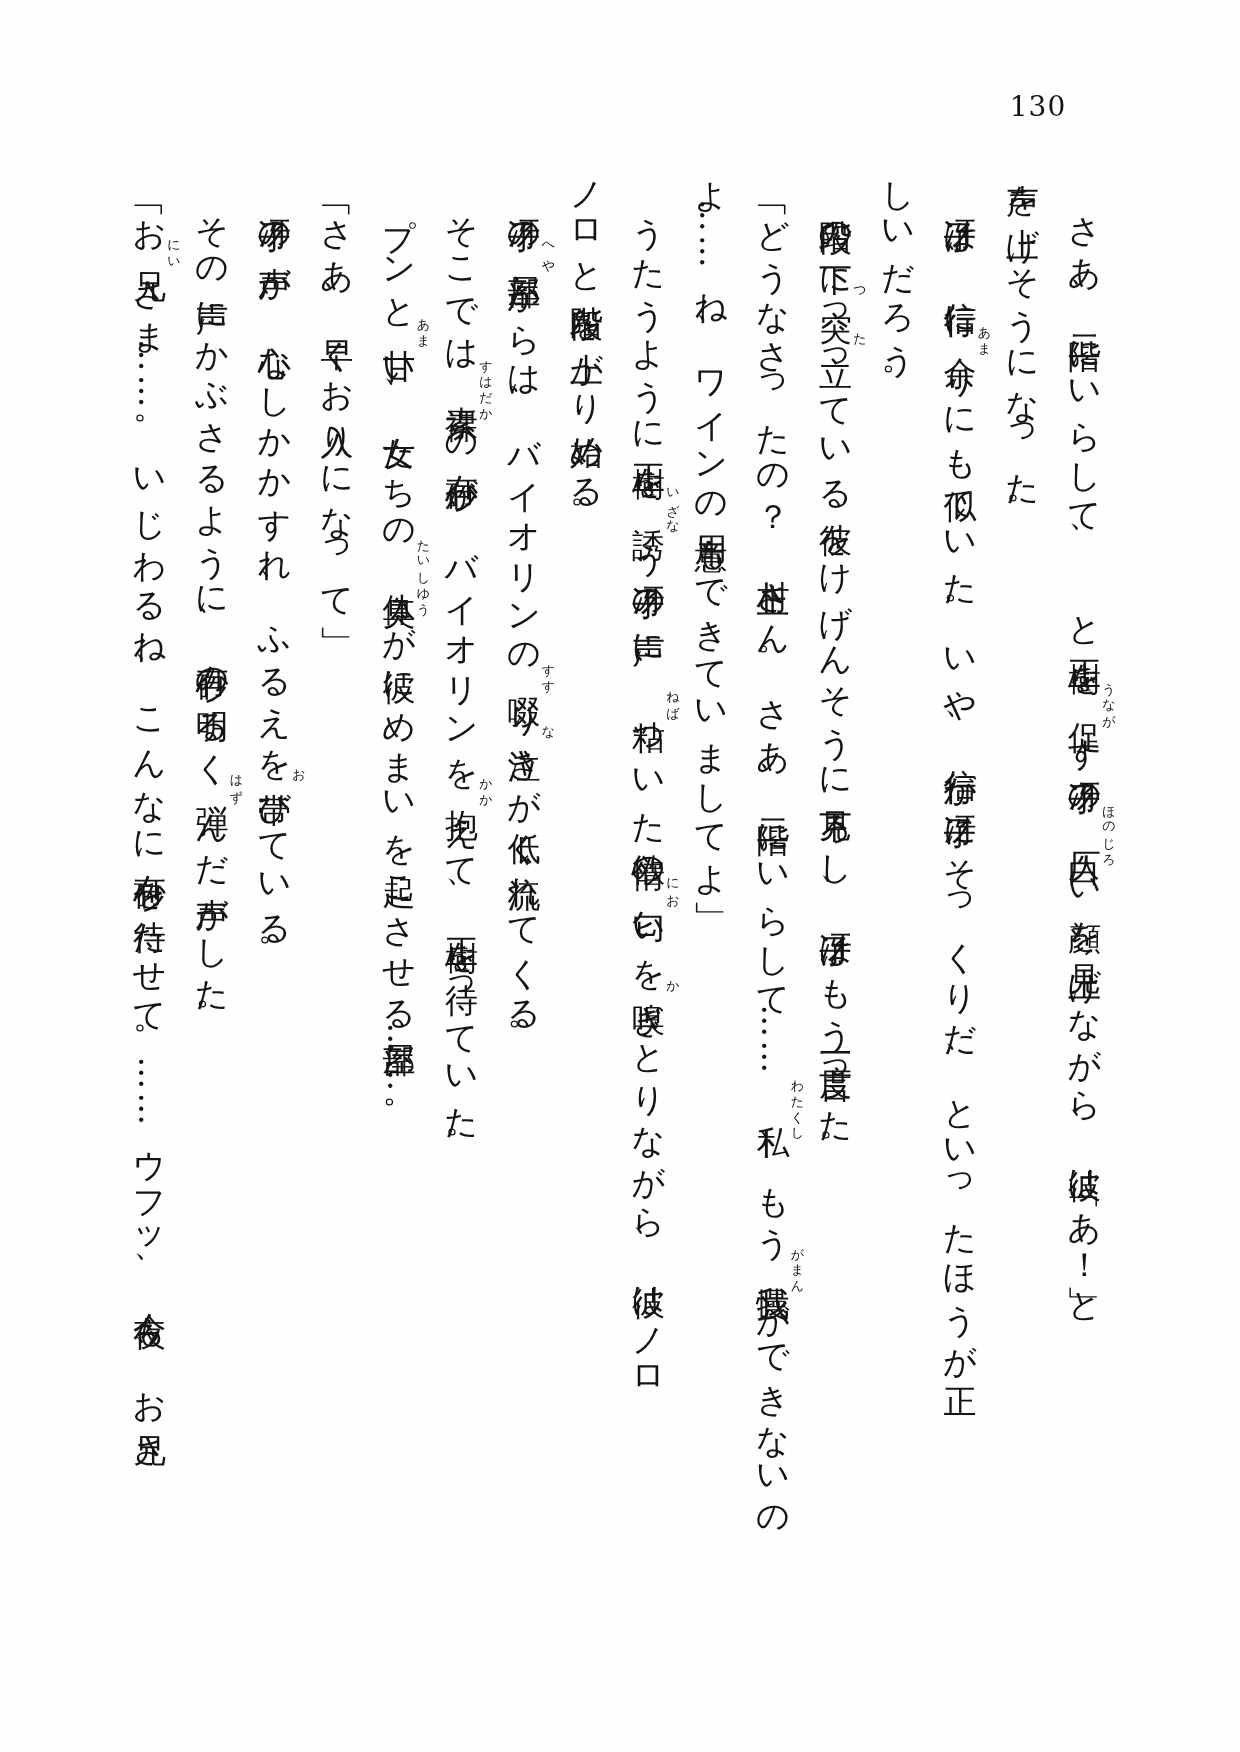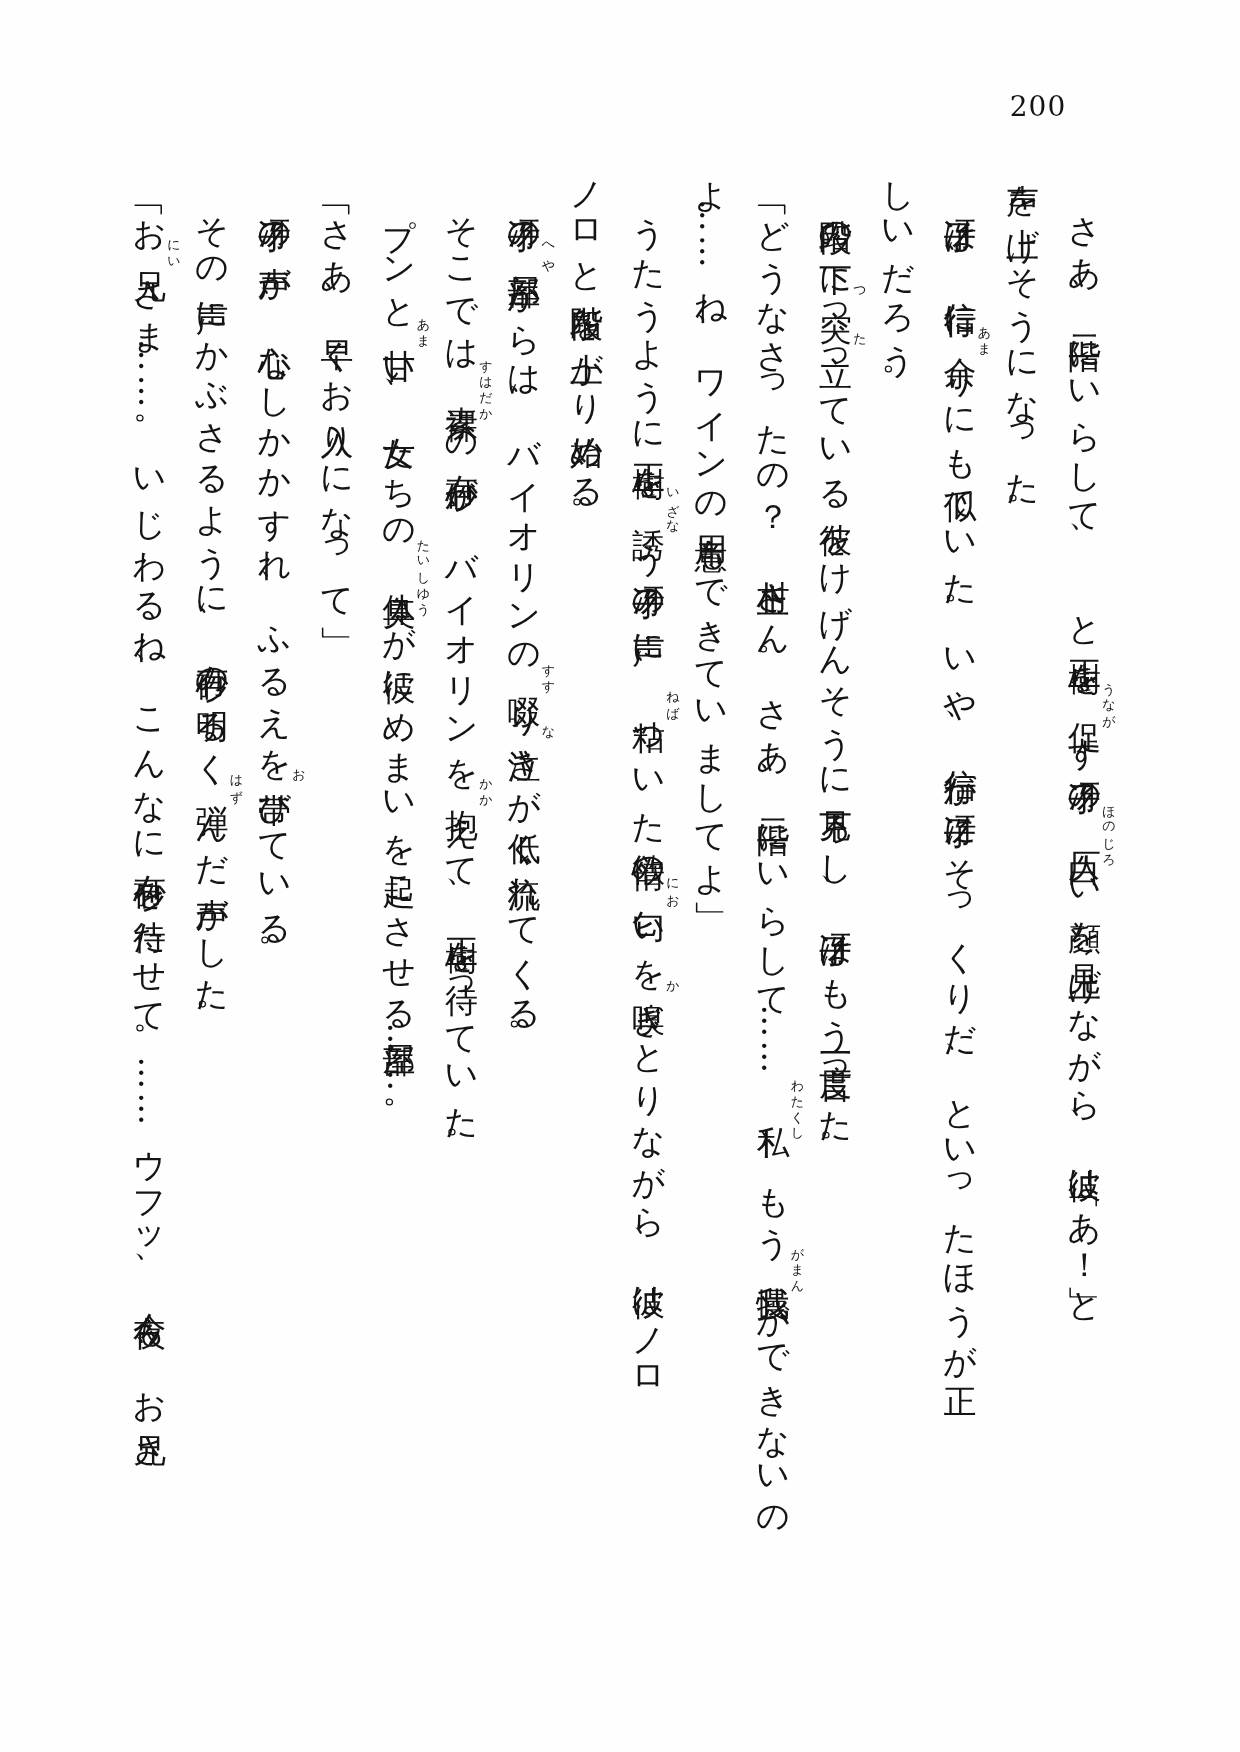--- a/index.html
+++ b/index.html
@@ -53,21 +53,21 @@
   rt {
     font-size: 13px;
     letter-spacing: 1px;
     color: #141414;
   }
 </style>
 </head>
 <body>
 
 <div class="page">
-  <div class="page-number">200</div>
+  <div class="page-number">130</div>
   <div class="text-block" id="text-block">
       <div class="column">　さあ、二階にいらして、　と正樹を<ruby>促<rt>うなが</rt></ruby>す冴子の<ruby>仄白<rt>ほのじろ</rt></ruby>い顔を見上げながら、彼は「あ！」と</div>
       <div class="column">声を上げそうになった。</div>
       <div class="column">　冴子は、信行に<ruby>余<rt>あま</rt></ruby>りにも似ていた。いや、信行が冴子にそっくりだ、といったほうが正</div>
       <div class="column">しいだろう。</div>
       <div class="column">　階段の下に<ruby>突<rt>つ</rt></ruby>っ<ruby>立<rt>た</rt></ruby>っている彼をけげんそうに見下ろし、冴子はもう一度言った。</div>
       <div class="column">　「どうなさったの？　村上さん。さあ、二階にいらして……<ruby>私<rt>わたくし</rt></ruby>、もう<ruby>我慢<rt>がまん</rt></ruby>ができないの</div>
       <div class="column">よ……ね、ワインの用意もできていましてよ」</div>
       <div class="column">　うたうように正樹を<ruby>誘<rt>いざな</rt></ruby>う冴子の声に、<ruby>粘<rt>ねば</rt></ruby>ついた欲情の<ruby>匂<rt>にお</rt></ruby>いを<ruby>嗅<rt>か</rt></ruby>ぎとりながら、彼はノロ</div>
       <div class="column">ノロと階段を上がり始める。</div>

